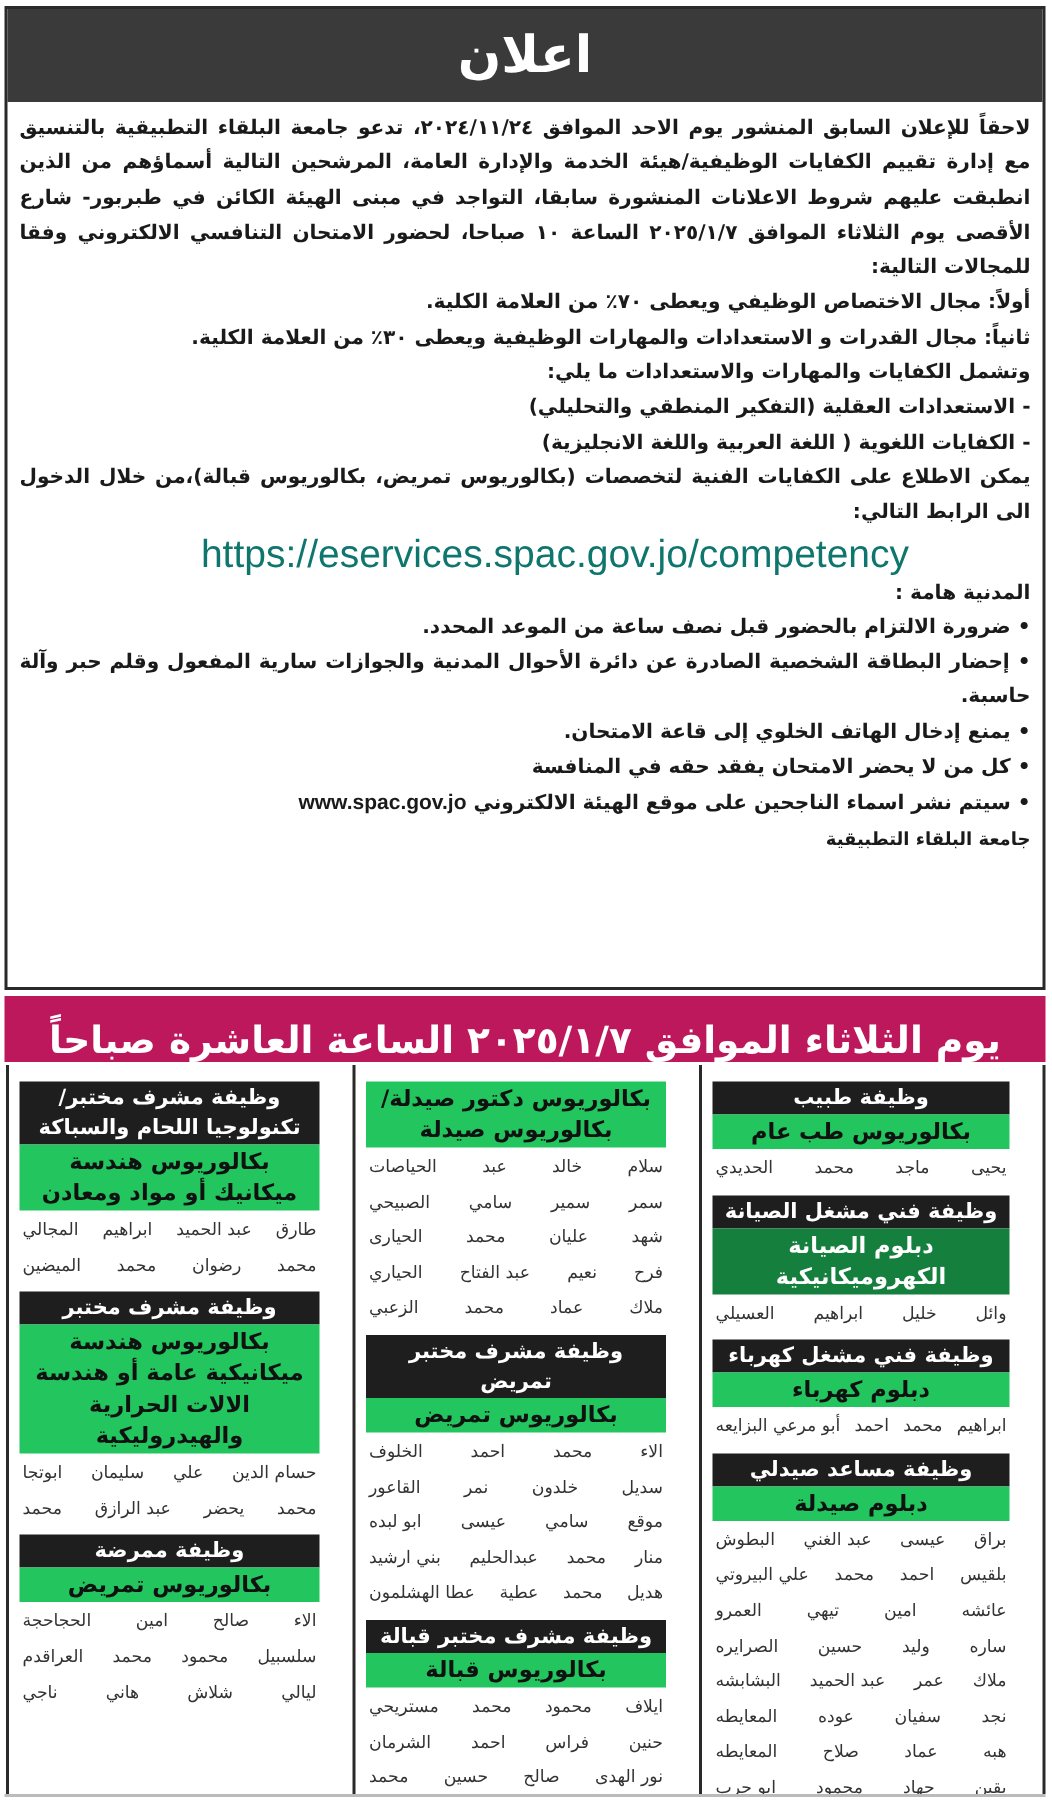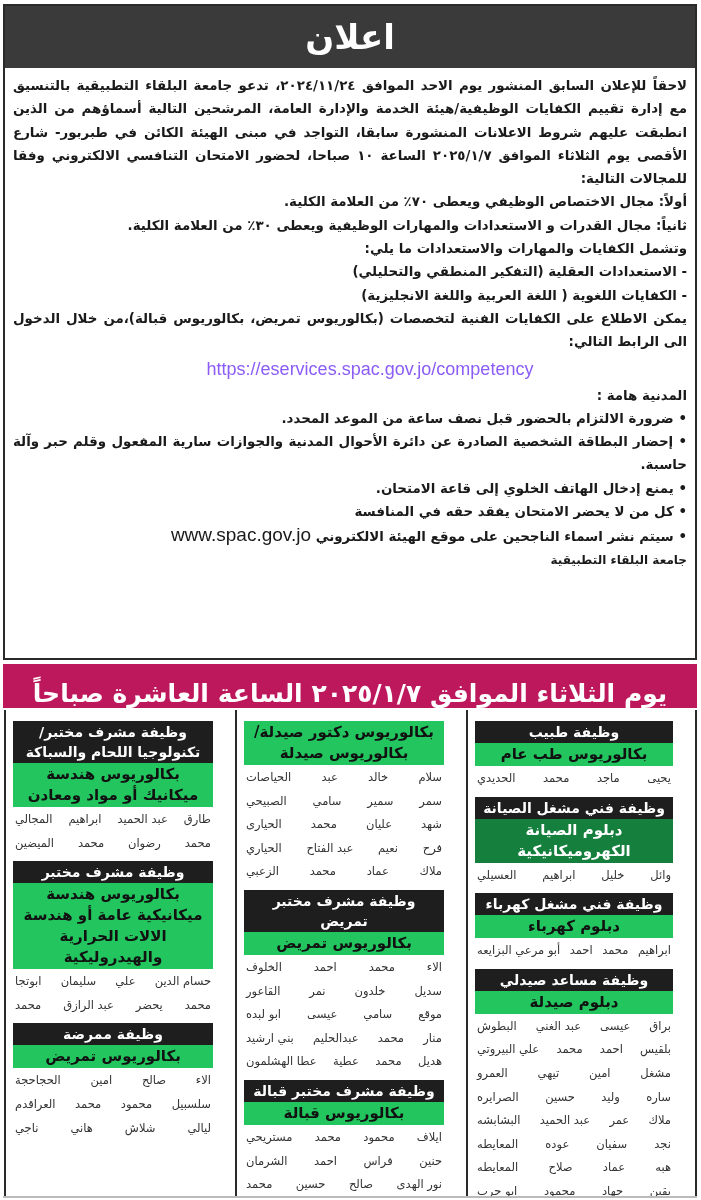--- a/index.html
+++ b/index.html
@@ -3,22 +3,22 @@
 <meta charset="utf-8">
 <style>
   html, body { margin: 0; padding: 0; background: #ffffff; }
   body { width: 701px; height: 1200px; overflow: hidden; font-family: "DejaVu Sans", sans-serif; color: #1a1a1a; }
   .page { position: absolute; left: 0; top: 0; width: 701px; height: 1200px; background: #fff; }
   .top-frame { position: absolute; left: 3px; top: 4px; width: 694px; height: 656px; border: 2px solid #2a2a2a; box-sizing: border-box; background: #fff; }
   .title-bar { position: absolute; left: 0; top: 0; width: 100%; height: 62px; background: #3a3a3a; display: flex; align-items: center; justify-content: center; }
   .title-bar span { color: #fff; font-size: 34px; font-weight: bold; }
   .body-text { position: absolute; left: 8px; right: 8px; top: 68px; direction: rtl; text-align: justify; font-size: 13.4px; font-weight: bold; line-height: 23.3px; }
   .body-text p { margin: 0; }
-  .url-line { direction: ltr; text-align: center; font-family: "Liberation Sans", sans-serif; font-size: 18px; font-weight: normal; color: #8b5cf6; line-height: 30px; padding-left: 40px; }
-  .www { font-family: "Liberation Sans", sans-serif; font-size: 19px; font-weight: normal; direction: ltr; unicode-bidi: embed; }
+  .url-line { direction: ltr; text-align: center; font-family: "Liberation Sans", sans-serif; font-size: 26px; font-weight: normal; color: #0f766e; line-height: 30px; padding-left: 40px; }
+  .www { font-family: "Liberation Sans", sans-serif; font-size: 14px; font-weight: bold; direction: ltr; unicode-bidi: embed; }
   .sig { font-size: 12px; margin-top: 2px; }
   .date-bar { position: absolute; left: 3px; top: 664px; width: 694px; height: 44px; background: #be185d; display: flex; align-items: flex-end; justify-content: center; direction: rtl; }
   .date-bar span { color: #fff; font-size: 25px; font-weight: bold; }
   .columns { position: absolute; left: 3px; top: 710px; width: 694px; height: 486px; display: flex; flex-direction: row-reverse; border-bottom: 2px solid #bbb; }
   .col { width: 231px; height: 100%; box-sizing: border-box; padding: 6px 22px 0 7px; direction: rtl; overflow: hidden; }
   .col.right { border-right: 2px solid #2a2a2a; border-left: 2px solid #2a2a2a; }
   .col.mid { border-left: 2px solid #2a2a2a; }
   .col.left { border-left: 2px solid #2a2a2a; }
   .job-title { background: #1e1e1e; color: #fff; text-align: center; font-weight: bold; font-size: 14px; line-height: 20px; padding: 1px 4px; margin-top: 5px; }
   .degree { background: #22c55e; color: #111; text-align: center; font-weight: bold; font-size: 15px; line-height: 21px; padding: 1px 4px; }
@@ -102,21 +102,21 @@
             <span>عبد الغني</span>
             <span>البطوش</span>
           </div>
           <div class="name-row">
             <span>بلقيس</span>
             <span>احمد</span>
             <span>محمد</span>
             <span>علي البيروتي</span>
           </div>
           <div class="name-row">
-            <span>مشغل</span>
+            <span>عائشه</span>
             <span>امين</span>
             <span>تيهي</span>
             <span>العمرو</span>
           </div>
           <div class="name-row">
             <span>ساره</span>
             <span>وليد</span>
             <span>حسين</span>
             <span>الصرايره</span>
           </div>

